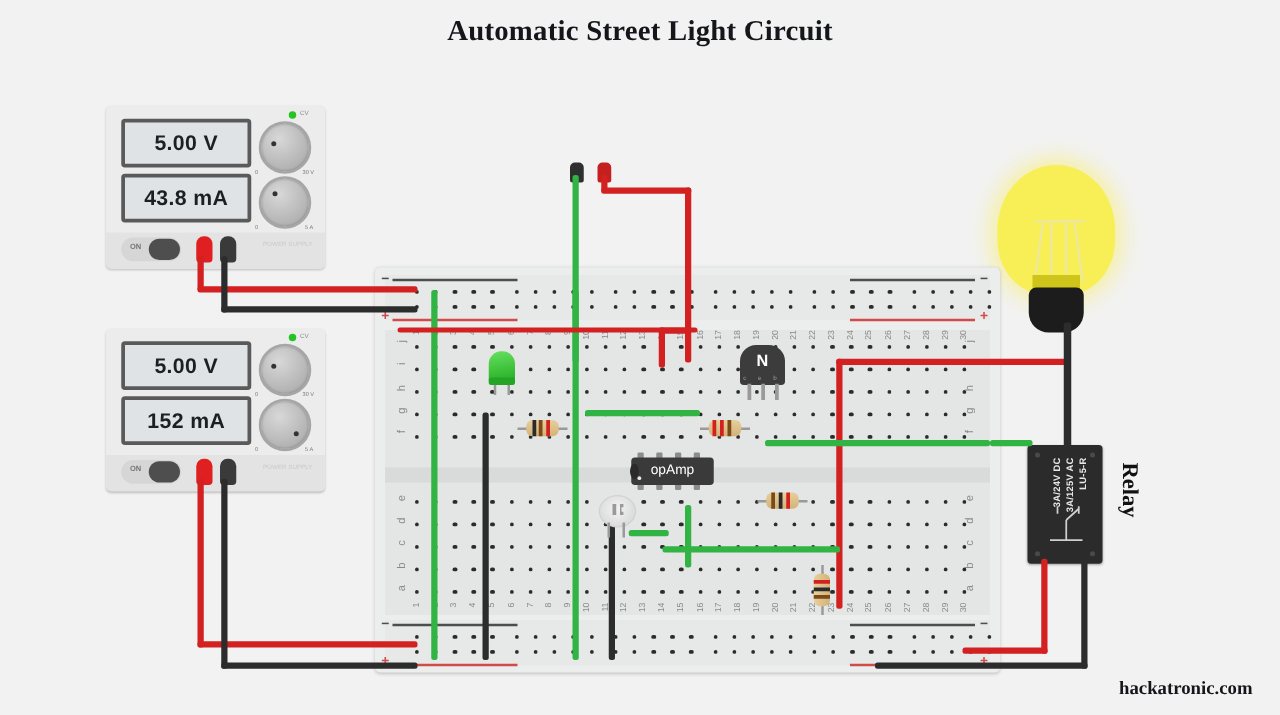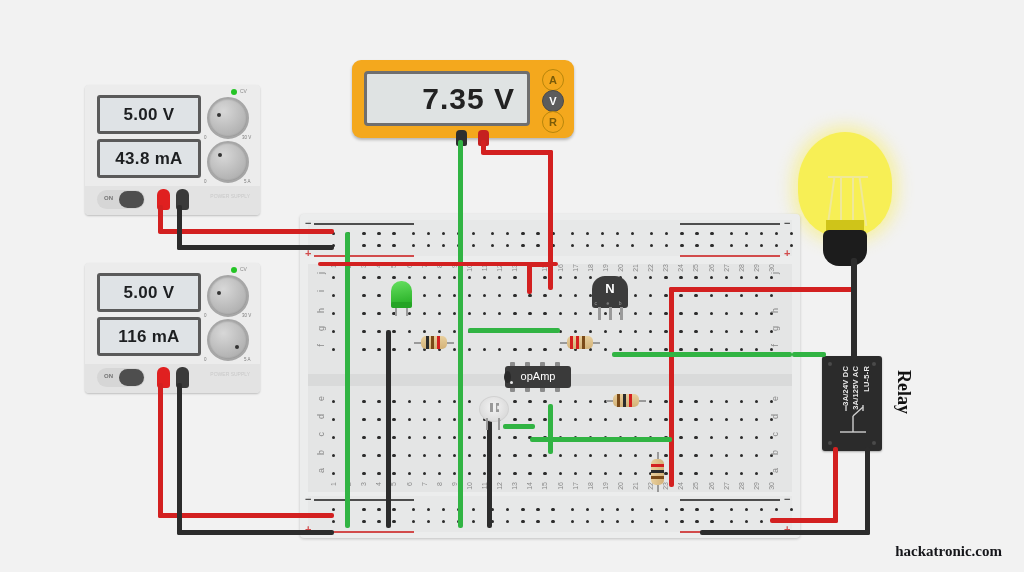--- a/index.html
+++ b/index.html
@@ -154,20 +154,21 @@
   .bulb .neck{position:absolute;left:36px;top:88px;width:38px;height:18px;background:#cfc419;}
   .bulb .base{position:absolute;left:33px;top:98px;width:44px;height:36px;
     background:#1c1c1c;border-radius:6px 6px 16px 16px;}
   .bulb .fil{position:absolute;background:#efe89a;}
 </style>
 </head>
 <body>
 
 <div id="stage">
 
+  <div class="title">Automatic Street Light Circuit</div>
   <div class="watermark">hackatronic.com</div>
 
   <div class="psu" style="left:85px;top:85px;">
     <div class="body"></div>
     <div class="foot"></div>
     <div class="lcd v">
       <span>5.00 V</span>
     </div>
     <div class="lcd a">
       <span>43.8 mA</span>
@@ -194,21 +195,21 @@
     <div class="brand">POWER SUPPLY</div>
   </div>
 
   <div class="psu" style="left:85px;top:263px;">
     <div class="body"></div>
     <div class="foot"></div>
     <div class="lcd v">
       <span>5.00 V</span>
     </div>
     <div class="lcd a">
-      <span>116 mA</span>
+      <span>152 mA</span>
     </div>
     <div class="led"></div>
     <div class="ledtxt">CV</div>
     <div class="cctxt">CC</div>
     <div class="knob k1">
         <div class="dot"></div>
       </div>
     <div class="klabel" style="left:119px;top:50px;">0</div>
     <div class="klabel" style="left:157px;top:50px;">30 V</div>
     <div class="knob k2">
@@ -218,28 +219,20 @@
     <div class="klabel" style="left:159px;top:94px;">5 A</div>
     <div class="sw">
       <div class="on">ON</div>
       <div class="knobsw"></div>
     </div>
     <div class="term red"></div>
     <div class="term blk"></div>
     <div class="brand">POWER SUPPLY</div>
   </div>
 
-  <div class="mmeter">
-    <div class="screen">
-      <span>7.35 V</span>
-    </div>
-    <div class="mmbtn b1">A</div>
-    <div class="mmbtn b2 sel">V</div>
-    <div class="mmbtn b3">R</div>
-  </div>
   <div class="probe blk"></div>
   <div class="probe red"></div>
 
   <div class="bulb">
     <div class="glass"></div>
     <div class="fil" style="left:50px;top:44px;width:2px;height:50px;"></div>
     <div class="fil" style="left:62px;top:44px;width:2px;height:50px;"></div>
     <div class="fil" style="left:38px;top:44px;width:40px;height:2px;"></div>
     <div class="fil" style="left:40px;top:46px;width:2px;height:48px;transform:rotate(8deg);"></div>
     <div class="fil" style="left:72px;top:46px;width:2px;height:48px;transform:rotate(-8deg);"></div>

